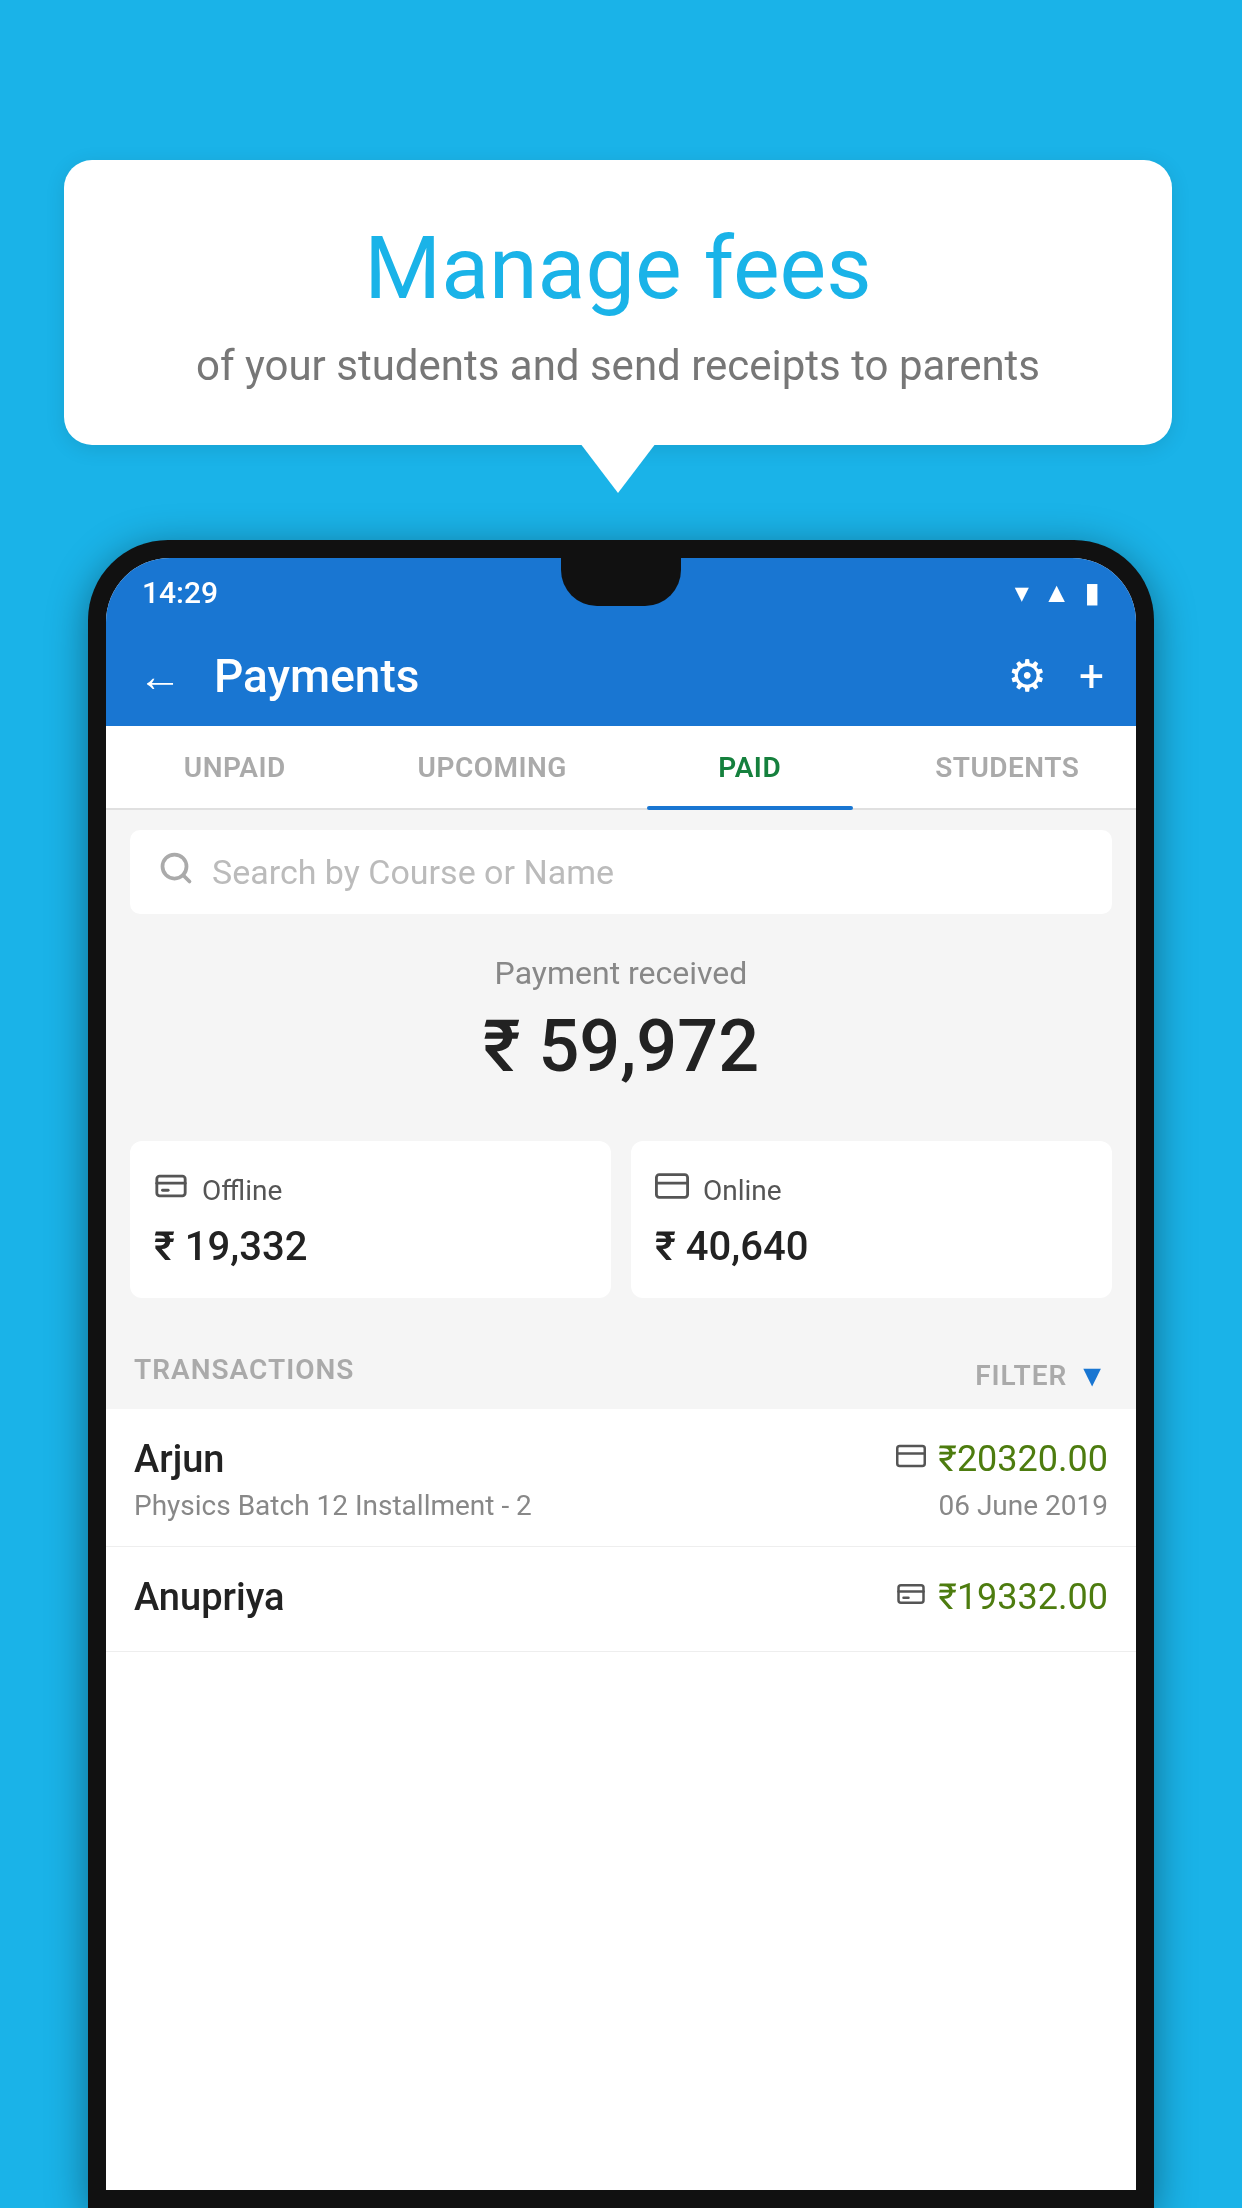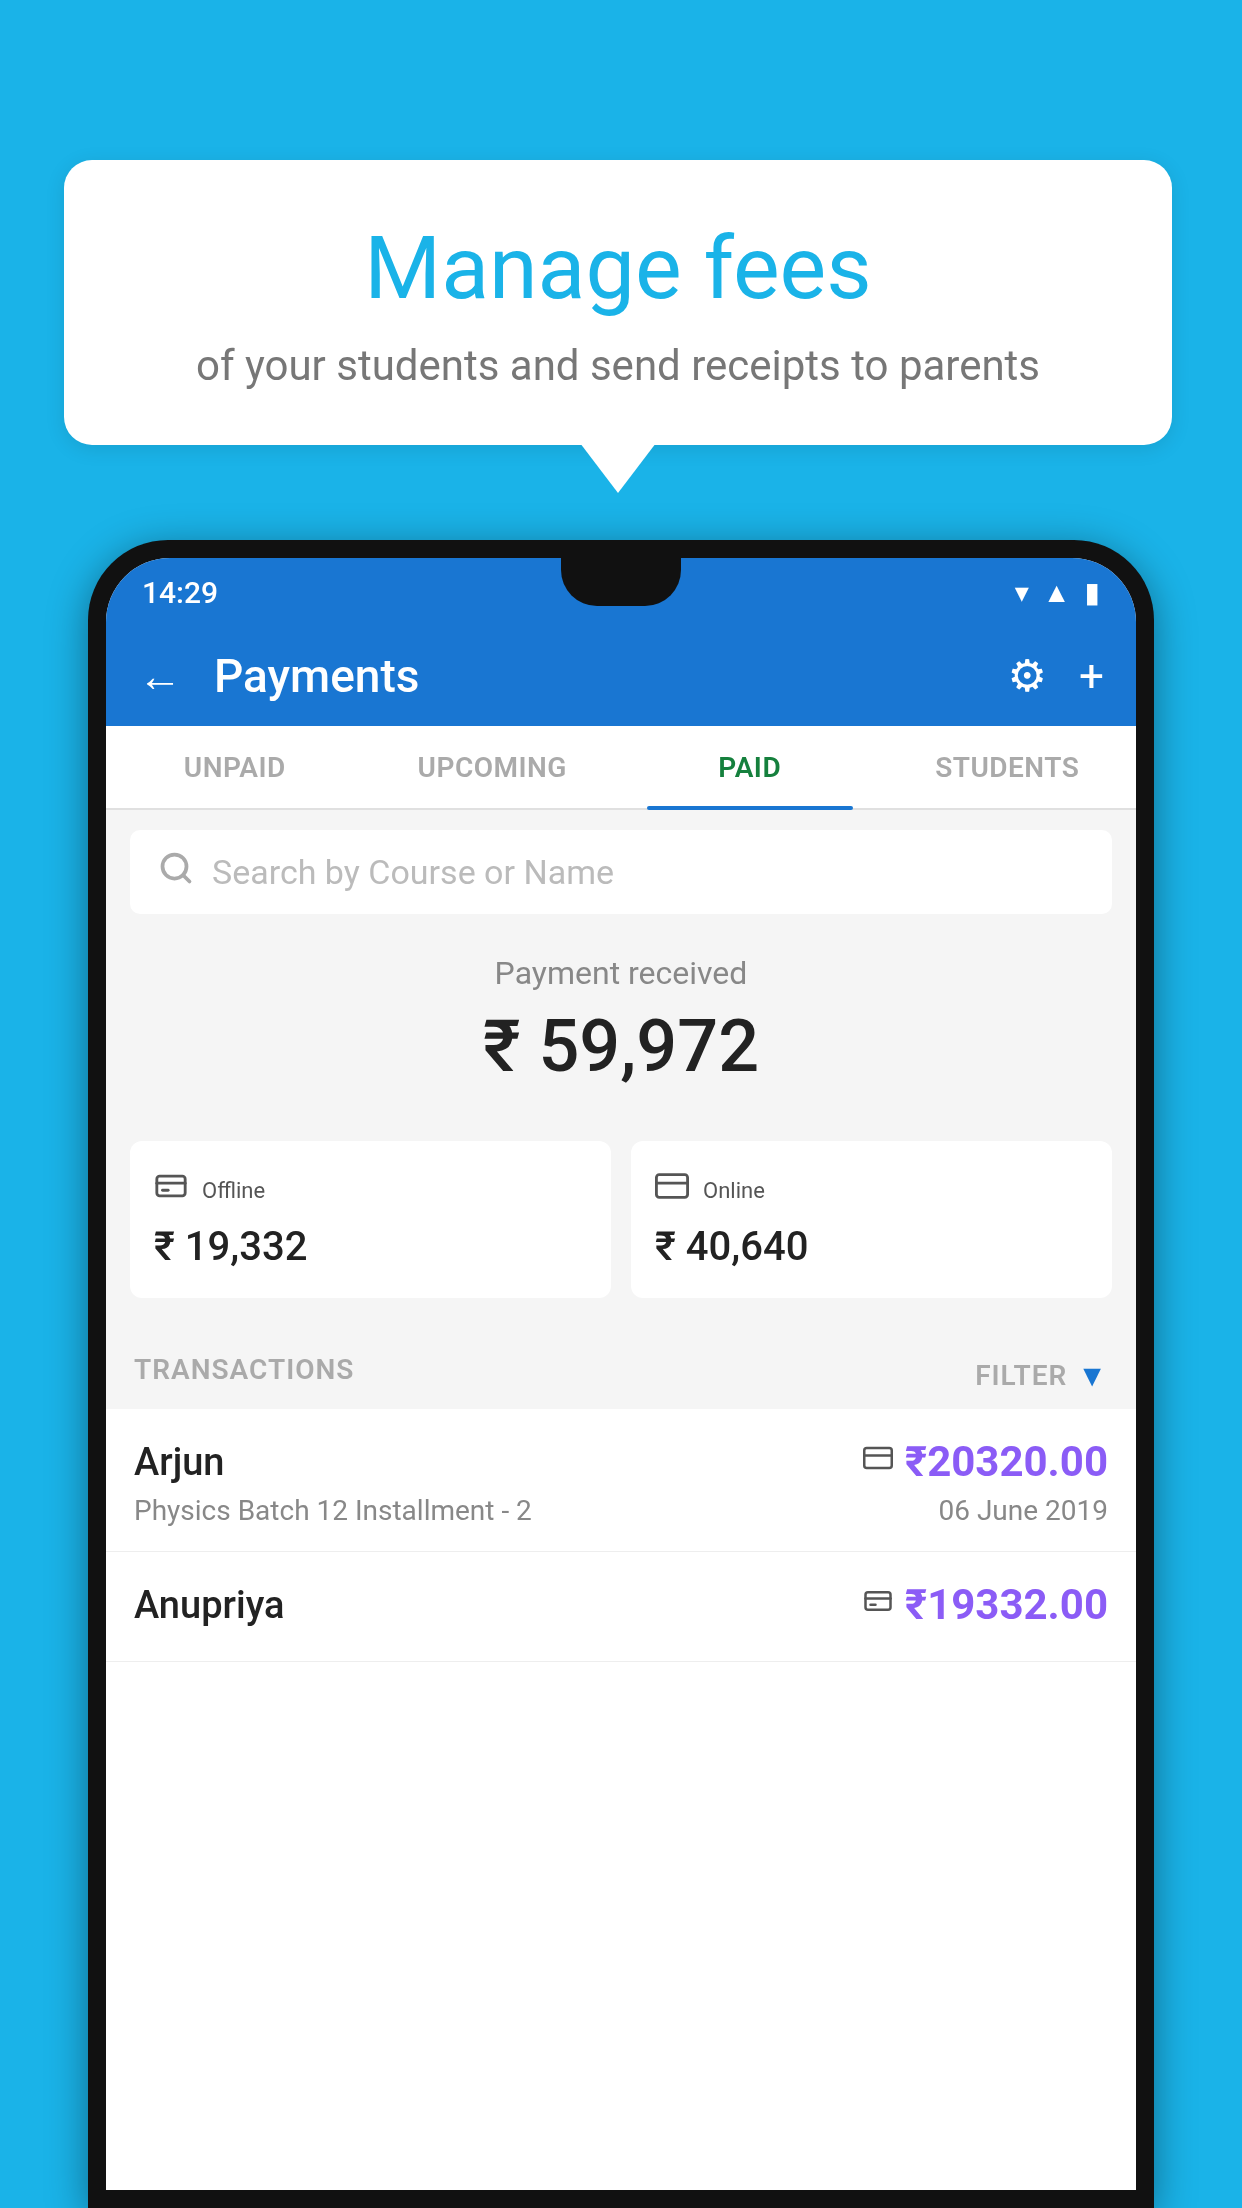--- a/index.html
+++ b/index.html
@@ -237,21 +237,21 @@
       display: flex;
       align-items: center;
       gap: 14px;
       margin-bottom: 12px;
     }
     .payment-card-icon {
       font-size: 34px;
       color: #555;
     }
     .payment-card-type {
-      font-size: 22px;
+      font-size: 28px;
       color: #555;
     }
     .payment-card-amount {
       font-size: 40px;
       font-weight: 500;
       color: #222;
     }
 
     
     .transactions-header {
@@ -303,23 +303,23 @@
     .transaction-amount-wrap {
       display: flex;
       align-items: center;
       gap: 12px;
     }
     .transaction-amount-icon {
       font-size: 30px;
       color: #555;
     }
     .transaction-amount {
-      font-size: 42px;
-      font-weight: 700;
-      color: #8b5cf6;
+      font-size: 36px;
+      font-weight: 400;
+      color: #4d7c0f;
     }
     .transaction-bottom {
       display: flex;
       justify-content: space-between;
       align-items: center;
     }
     .transaction-detail {
       font-size: 28px;
       color: #888;
     }

